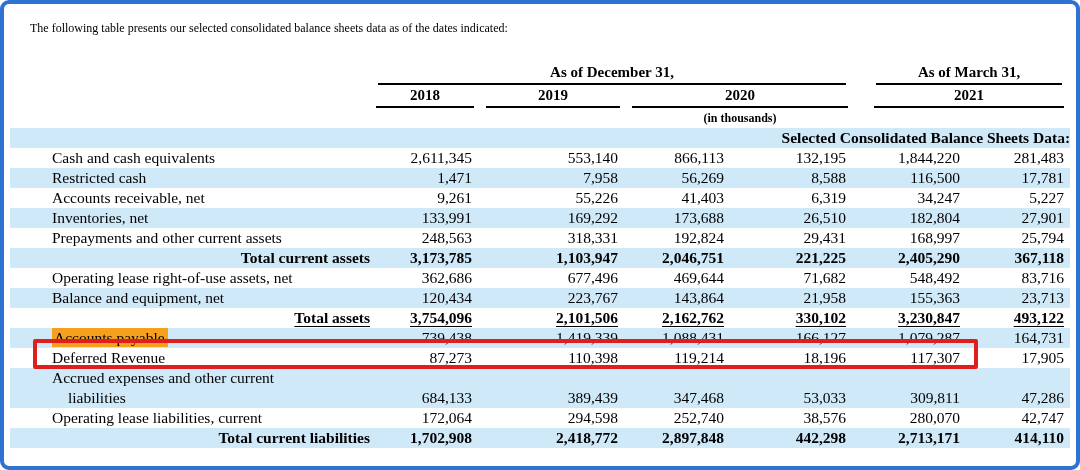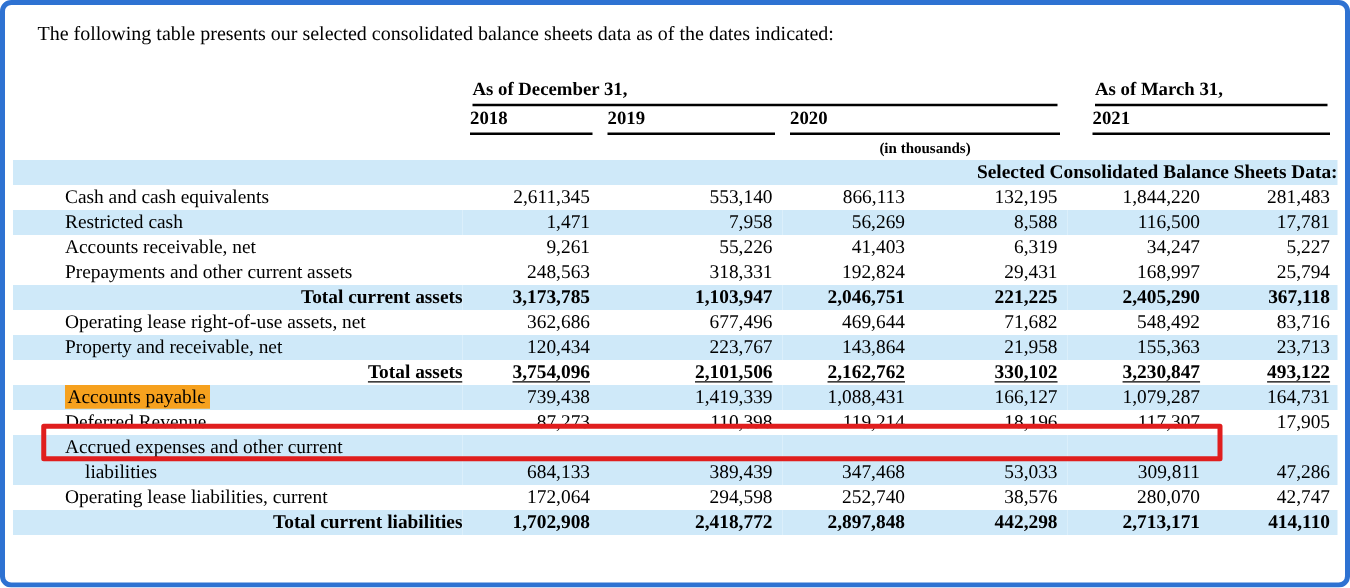--- a/index.html
+++ b/index.html
@@ -12,35 +12,35 @@
     box-sizing:border-box;
     width:1080px; height:470px;
     border:4px solid var(--frame,#2e72d2);
     border-radius:9px;
     padding:8px 6px 6px 6px;
     background:#fff;
     overflow:hidden;
   }
   .intro {
     margin:6px 0 0 20px;
-    font-size:16px;
+    font-size:12px;
     line-height:20px;
   }
   .tablewrap { position:relative; margin-top:24px; }
   table {
     border-collapse:collapse;
     table-layout:fixed;
     width:1060px;
     font-size:15.5px;
   }
   th, td { padding:0; line-height:20px; height:20px; font-weight:normal; }
   thead th { vertical-align:bottom; font-weight:bold; font-size:15px; }
   thead .rule {
     border-bottom:2px solid #000;
-    text-align:left;
+    text-align:center;
     padding-bottom:1px;
     margin:0 6px;
   }
   thead .grp .rule { margin:0 8px; }
   .units { text-align:center; font-weight:bold; font-size:12px; }
   tbody td { vertical-align:bottom; }
   .num { text-align:right; padding-right:8px; white-space:nowrap; }
   td.c6 { padding-right:6px; }
   .lbl { white-space:nowrap; overflow:hidden; }
   .ind .lbl { padding-left:42px; }
@@ -158,20 +158,30 @@
           <td class="lbl"><span>Accounts receivable, net</span></td>
           <td class="num">9,261</td>
           <td class="num">55,226</td>
           <td class="num">41,403</td>
           <td class="num">6,319</td>
           <td></td>
           <td class="num">34,247</td>
           <td class="num c6">5,227</td>
         </tr>
 
+        <tr class="blue ind">
+          <td class="lbl"><span>Inventories, net</span></td>
+          <td class="num">133,991</td>
+          <td class="num">169,292</td>
+          <td class="num">173,688</td>
+          <td class="num">26,510</td>
+          <td></td>
+          <td class="num">182,804</td>
+          <td class="num c6">27,901</td>
+        </tr>
 
         <tr class="ind">
           <td class="lbl"><span>Prepayments and other current assets</span></td>
           <td class="num">248,563</td>
           <td class="num">318,331</td>
           <td class="num">192,824</td>
           <td class="num">29,431</td>
           <td></td>
           <td class="num">168,997</td>
           <td class="num c6">25,794</td>
@@ -193,21 +203,21 @@
           <td class="num">362,686</td>
           <td class="num">677,496</td>
           <td class="num">469,644</td>
           <td class="num">71,682</td>
           <td></td>
           <td class="num">548,492</td>
           <td class="num c6">83,716</td>
         </tr>
 
         <tr class="blue ind">
-          <td class="lbl"><span>Property and receivable, net</span></td>
+          <td class="lbl"><span>Balance and equipment, net</span></td>
           <td class="num">120,434</td>
           <td class="num">223,767</td>
           <td class="num">143,864</td>
           <td class="num">21,958</td>
           <td></td>
           <td class="num">155,363</td>
           <td class="num c6">23,713</td>
         </tr>
 
         <tr class="bold flush tot">

